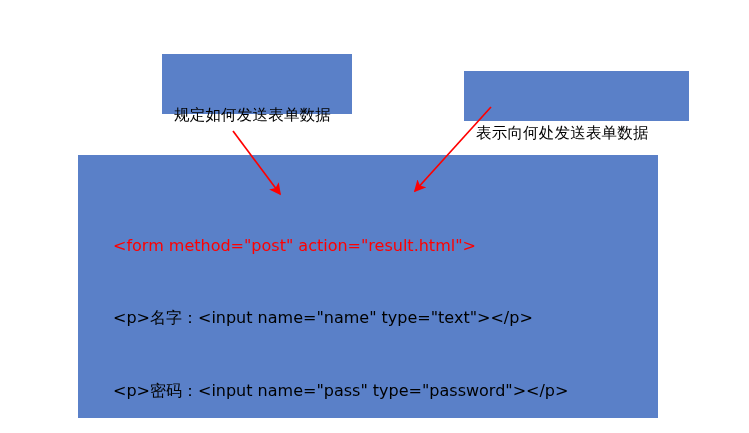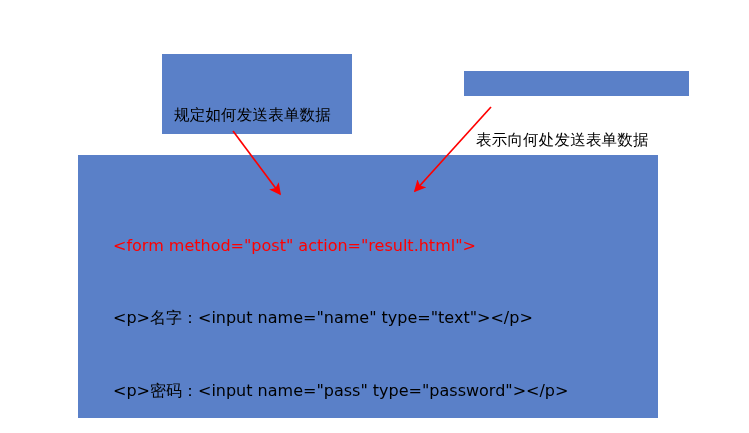--- a/index.html
+++ b/index.html
@@ -24,28 +24,28 @@
     font-size: 15.5px;
     line-height: 22px;
     padding: 6px 10px 6px 12px;
     white-space: pre;
     letter-spacing: 0.2px;
   }
   #callout-method {
     left: 162px;
     top: 54px;
     width: 190px;
-    height: 80px;
+    height: 60px;
   }
   #callout-action {
     left: 464px;
     top: 71px;
     width: 225px;
-    height: 25px;
-    padding-top: 14px;
+    height: 50px;
+    padding-top: 7px;
   }
   .callout-line {
     display: block;
   }
 
   
   #code-panel {
     position: absolute;
     left: 78px;
     top: 155px;

